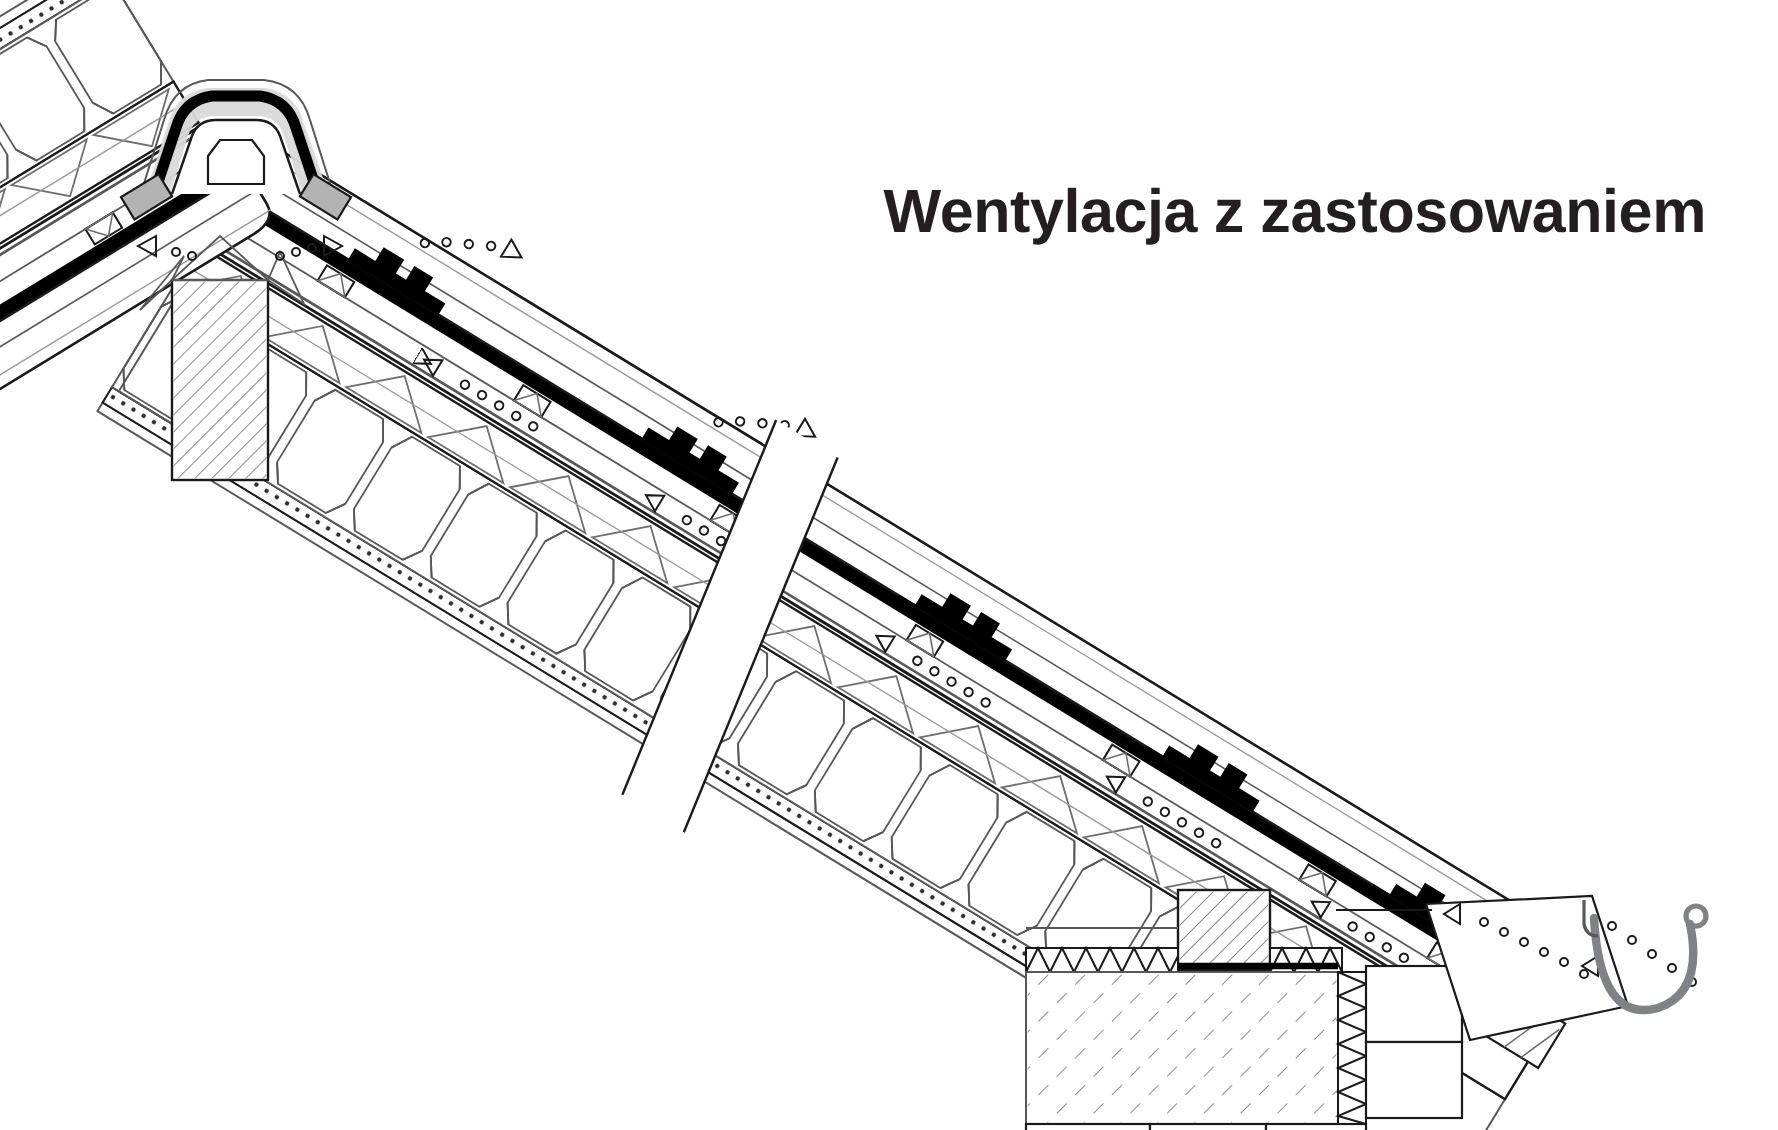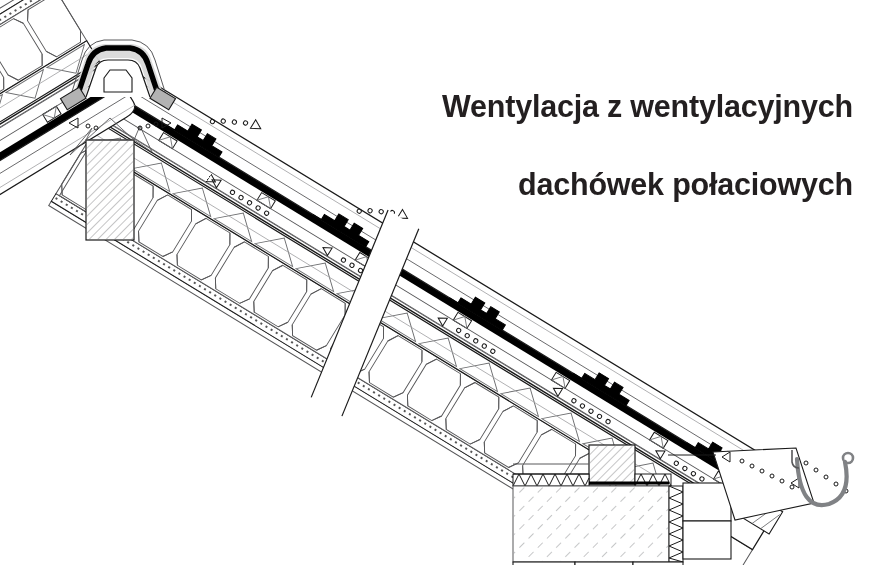--- a/index.html
+++ b/index.html
@@ -483,17 +483,16 @@
         </g>
         <g fill="none" stroke="#58585a" stroke-width="1.6">
           <path d="M792,450 L792,462 Q793,468 799,468"></path>
         </g>
       </g>
 
     </g>
   </svg>
 
   <div id="title-block">
-    <span class="tline">Wentylacja z wentylacyjnych</span>
-    <span class="tline">dachówek połaciowych</span>
+    <span class="tline">Wentylacja z zastosowaniem</span>
   </div>
 
 </div>
 
 </body></html>

